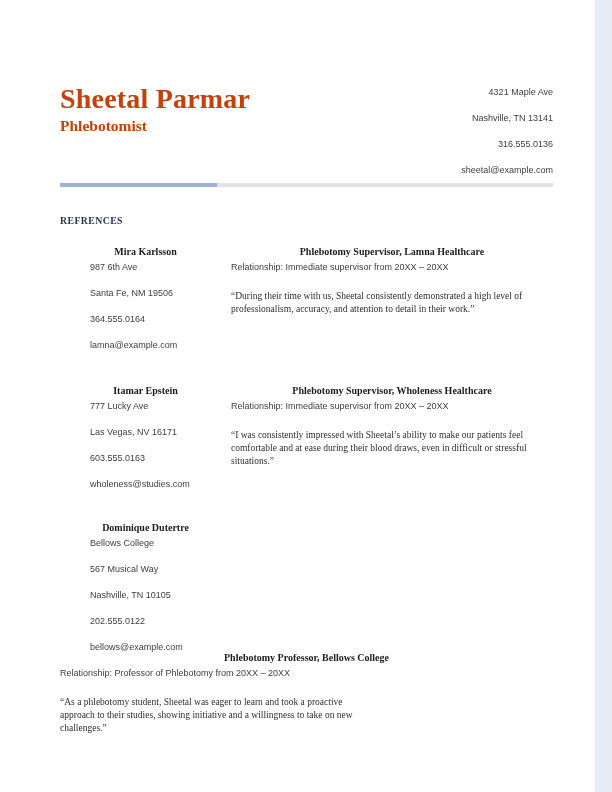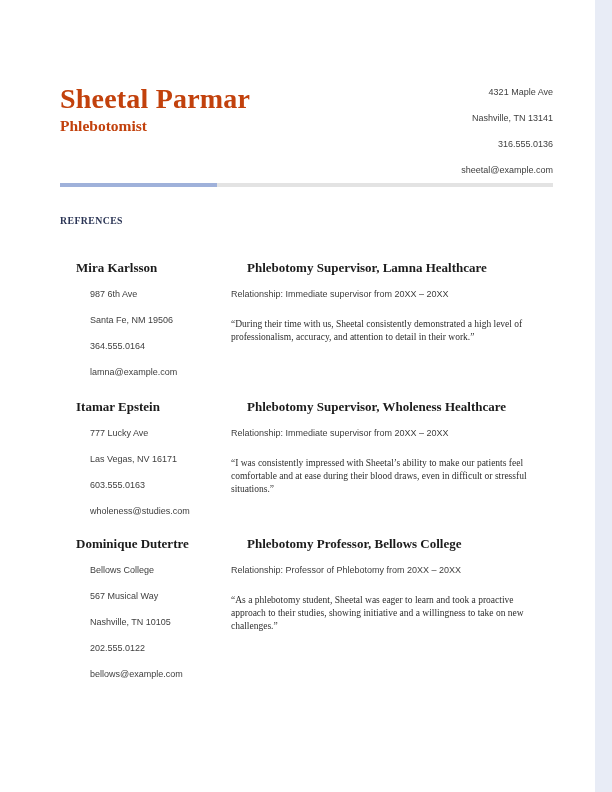--- a/index.html
+++ b/index.html
@@ -76,30 +76,31 @@
   }
   
   .ref-block {
     position: absolute;
     left: 60px;
     width: 493px;
     display: flex;
   }
   .ref-block.b1 { top: 246px; }
   .ref-block.b2 { top: 385px; }
-  .ref-block.b3 { top: 522px; }
+  .ref-block.b3 { top: 522px; flex-direction: column; }
   .ref-left  { width: 171px; flex: none; }
   .ref-right { flex: 1; }
   .ref-name, .ref-title {
-    margin: 16px;
+    margin: 0;
     font-family: "Liberation Serif", serif;
     font-weight: bold;
-    font-size: 13px;
+    font-size: 10px;
     line-height: 11px;
     color: #1c1c1c;
+    text-align: center;
   }
   .ref-line {
     font-size: 9px;
     line-height: 10.5px;
     color: #3e3e3e;
     margin-top: 15.5px;
     padding-left: 30px;
   }
   .ref-line.first { margin-top: 4.5px; }
   .ref-relationship {

